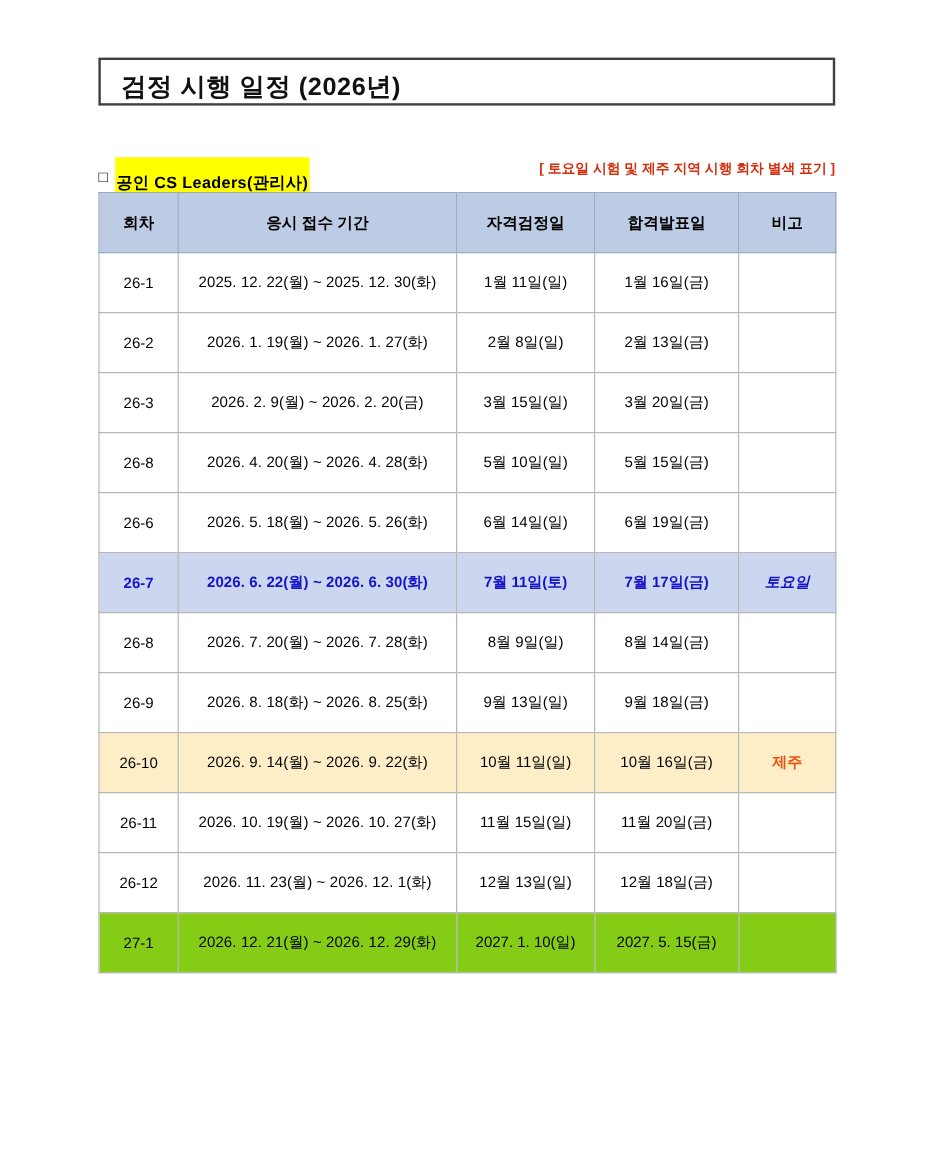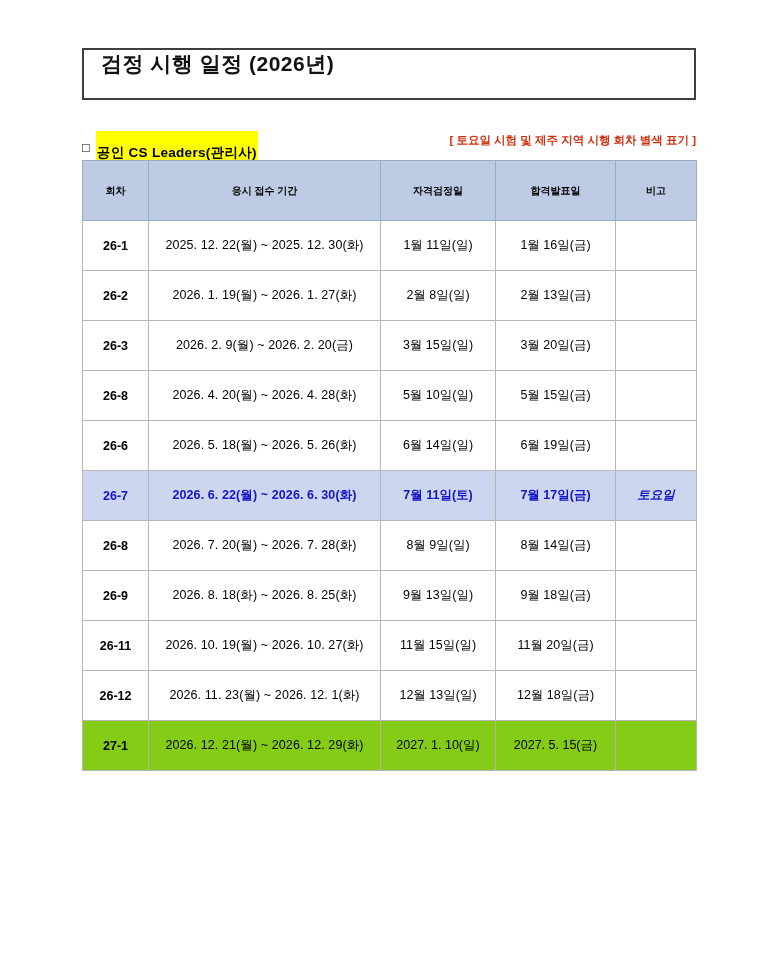--- a/index.html
+++ b/index.html
@@ -18,26 +18,26 @@
     position: relative;
     width: 779px;
     height: 964px;
     box-sizing: border-box;
   }
   .title-box {
     position: absolute;
     left: 82px;
     top: 48px;
     width: 614px;
-    height: 52px;
+    height: 40px;
     border: 2px solid #3f3f3f;
     box-sizing: border-box;
     background: #ffffff;
     display: flex;
-    align-items: flex-start;
+    align-items: flex-end;
   }
   .title-text {
     font-size: 21px;
     font-weight: bold;
     letter-spacing: 0.5px;
     padding-left: 17px;
     color: #111111;
   }
   .subheader {
     position: absolute;
@@ -90,32 +90,32 @@
     text-align: center;
     vertical-align: middle;
     font-size: 12.5px;
     height: 50px;
     padding: 0 2px;
     box-sizing: border-box;
   }
   table.schedule thead th {
     background: #bdcce4;
     font-weight: bold;
-    font-size: 10px;
-    height: 60px;
+    font-size: 13px;
+    height: 50px;
     border-color: #9aabc4;
     color: #000;
   }
   col.c-round { width: 66px; }
   col.c-period { width: 232px; }
   col.c-exam { width: 115px; }
   col.c-result { width: 120px; }
   col.c-note { width: 81px; }
 
-  td.round { font-weight: bold; font-size: 12.5px; }
+  td.round { font-weight: normal; font-size: 12.5px; }
   td.period { font-size: 12.5px; letter-spacing: 0.1px; white-space: nowrap; }
   td.exam, td.result { font-size: 12.5px; white-space: nowrap; }
   td.note { font-size: 12px; }
 
   tr.row-cream td { background: #fdeec8; }
   tr.row-blue td { background: #ccd6ef; color: #1414c8; font-weight: bold; }
   tr.row-blue td.note { color: #1414c8; font-style: italic; }
   tr.row-cream td.note { color: #e8540c; font-weight: bold; }
   tr.row-last td { background: #84cc16; }
 </style>
@@ -203,20 +203,27 @@
           <td class="result">8월 14일(금)</td>
           <td class="note"></td>
         </tr>
         <tr>
           <td class="round">26-9</td>
           <td class="period">2026.  8. 18(화) ~ 2026.  8. 25(화)</td>
           <td class="exam">9월 13일(일)</td>
           <td class="result">9월 18일(금)</td>
           <td class="note"></td>
         </tr>
+        <tr class="row-cream">
+          <td class="round">26-10</td>
+          <td class="period">2026.  9. 14(월) ~ 2026.  9. 22(화)</td>
+          <td class="exam">10월 11일(일)</td>
+          <td class="result">10월 16일(금)</td>
+          <td class="note">제주</td>
+        </tr>
         <tr>
           <td class="round">26-11</td>
           <td class="period">2026. 10. 19(월) ~ 2026. 10. 27(화)</td>
           <td class="exam">11월 15일(일)</td>
           <td class="result">11월 20일(금)</td>
           <td class="note"></td>
         </tr>
         <tr>
           <td class="round">26-12</td>
           <td class="period">2026. 11. 23(월) ~ 2026. 12.  1(화)</td>

